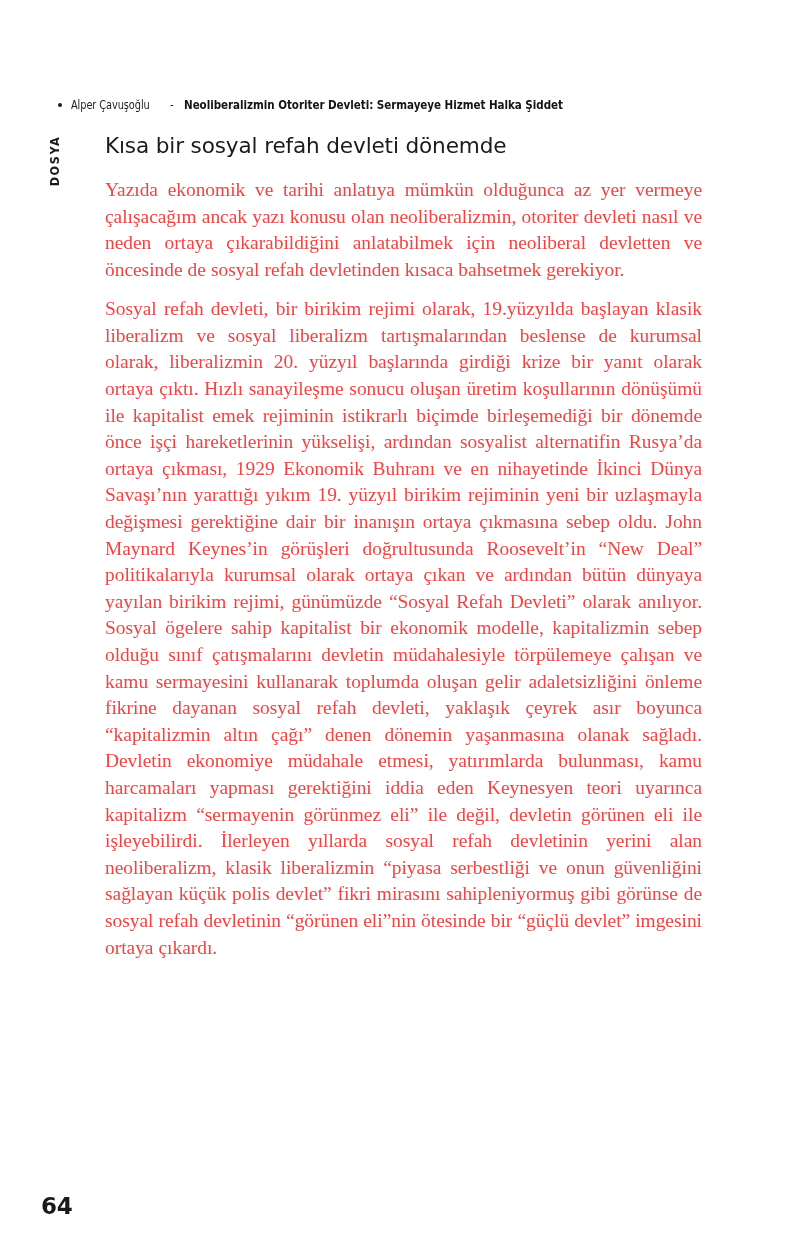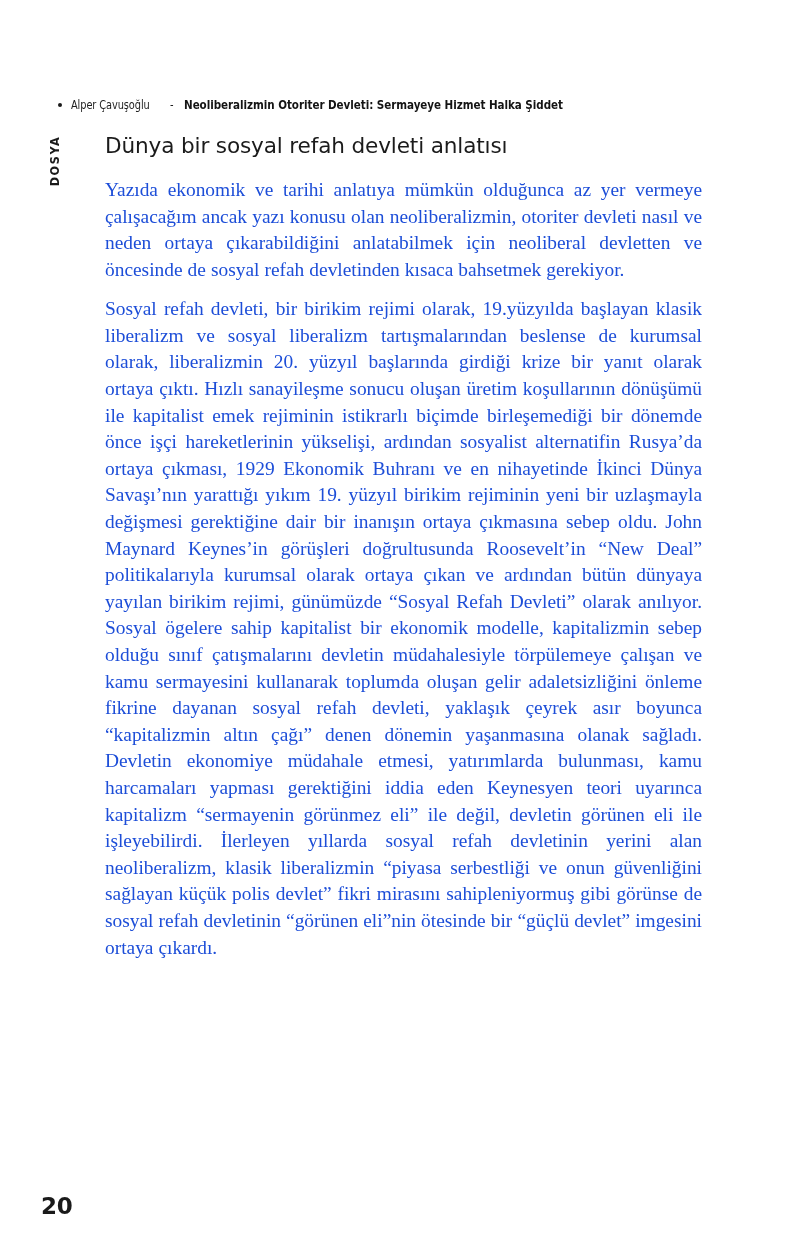--- a/index.html
+++ b/index.html
@@ -109,21 +109,21 @@
     line-height: 1.2;
   }
 
   .body-par {
     margin: 0 0 13px 0;
     font-family: "Liberation Serif", serif;
     font-size: 19.4px;
     line-height: 26.6px;
     text-align: justify;
     text-justify: inter-word;
-    color: #1d4ed8;
+    color: #ef4444;
     hyphens: manual;
     word-spacing: 0.2px;
   }
   .body-par:last-child {
     margin-bottom: 0;
   }
 
   
   .folio {
     position: absolute;
@@ -146,20 +146,20 @@
     <span class="head-author">Alper Çavuşoğlu</span>
     <span class="head-sep">-</span>
     <span class="head-title">Neoliberalizmin Otoriter Devleti: Sermayeye Hizmet Halka Şiddet</span>
   </div>
 
   <div class="section-tab">
     <span class="section-tab-label">DOSYA</span>
   </div>
 
   <div class="text-column">
-    <h1 class="article-heading">Dünya bir sosyal refah devleti anlatısı</h1>
+    <h1 class="article-heading">Kısa bir sosyal refah devleti dönemde</h1>
     <p class="body-par">Yazıda ekonomik ve tarihi anlatıya mümkün olduğunca az yer vermeye çalışacağım ancak yazı konusu olan neoliberalizmin, otoriter devleti nasıl ve neden ortaya çıkarabildiğini anlatabilmek için neoliberal devletten ve öncesinde de sosyal refah devletinden kısaca bahsetmek gerekiyor.</p>
     <p class="body-par">Sosyal refah devleti, bir birikim rejimi olarak, 19.yüzyılda başlayan klasik liberalizm ve sosyal liberalizm tartışmalarından beslense de kurumsal olarak, liberalizmin 20. yüzyıl başlarında girdiği krize bir yanıt olarak ortaya çıktı. Hızlı sanayileşme sonucu oluşan üretim koşullarının dönüşümü ile kapitalist emek rejiminin istikrarlı biçimde birleşemediği bir dönemde önce işçi hareketlerinin yükselişi, ardından sosyalist alternatifin Rusya’da ortaya çıkması, 1929 Ekonomik Buhranı ve en nihayetinde İkinci Dünya Savaşı’nın yarattığı yıkım 19. yüzyıl birikim rejiminin yeni bir uzlaşmayla değişmesi gerektiğine dair bir inanışın ortaya çıkmasına sebep oldu. John Maynard Keynes’in görüşleri doğrultusunda Roosevelt’in “New Deal” politikalarıyla kurumsal olarak ortaya çıkan ve ardından bütün dünyaya yayılan birikim rejimi, günümüzde “Sosyal Refah Devleti” olarak anılıyor. Sosyal ögelere sahip kapitalist bir ekonomik modelle, kapitalizmin sebep olduğu sınıf çatışmalarını devletin müdahalesiyle törpülemeye çalışan ve kamu sermayesini kullanarak toplumda oluşan gelir adaletsizliğini önleme fikrine dayanan sosyal refah devleti, yaklaşık çeyrek asır boyunca “kapitalizmin altın çağı” denen dönemin yaşanmasına olanak sağladı. Devletin ekonomiye müdahale etmesi, yatırımlarda bulunması, kamu harcamaları yapması gerektiğini iddia eden Keynesyen teori uyarınca kapitalizm “sermayenin görünmez eli” ile değil, devletin görünen eli ile işleyebilirdi. İlerleyen yıllarda sosyal refah devletinin yerini alan neoliberalizm, klasik liberalizmin “piyasa serbestliği ve onun güvenliğini sağlayan küçük polis devlet” fikri mirasını sahipleniyormuş gibi görünse de sosyal refah devletinin “görünen eli”nin ötesinde bir “güçlü devlet” imgesini ortaya çıkardı.</p>
   </div>
 
-  <div class="folio">20</div>
+  <div class="folio">64</div>
 
 </div>
 
 </body></html>

